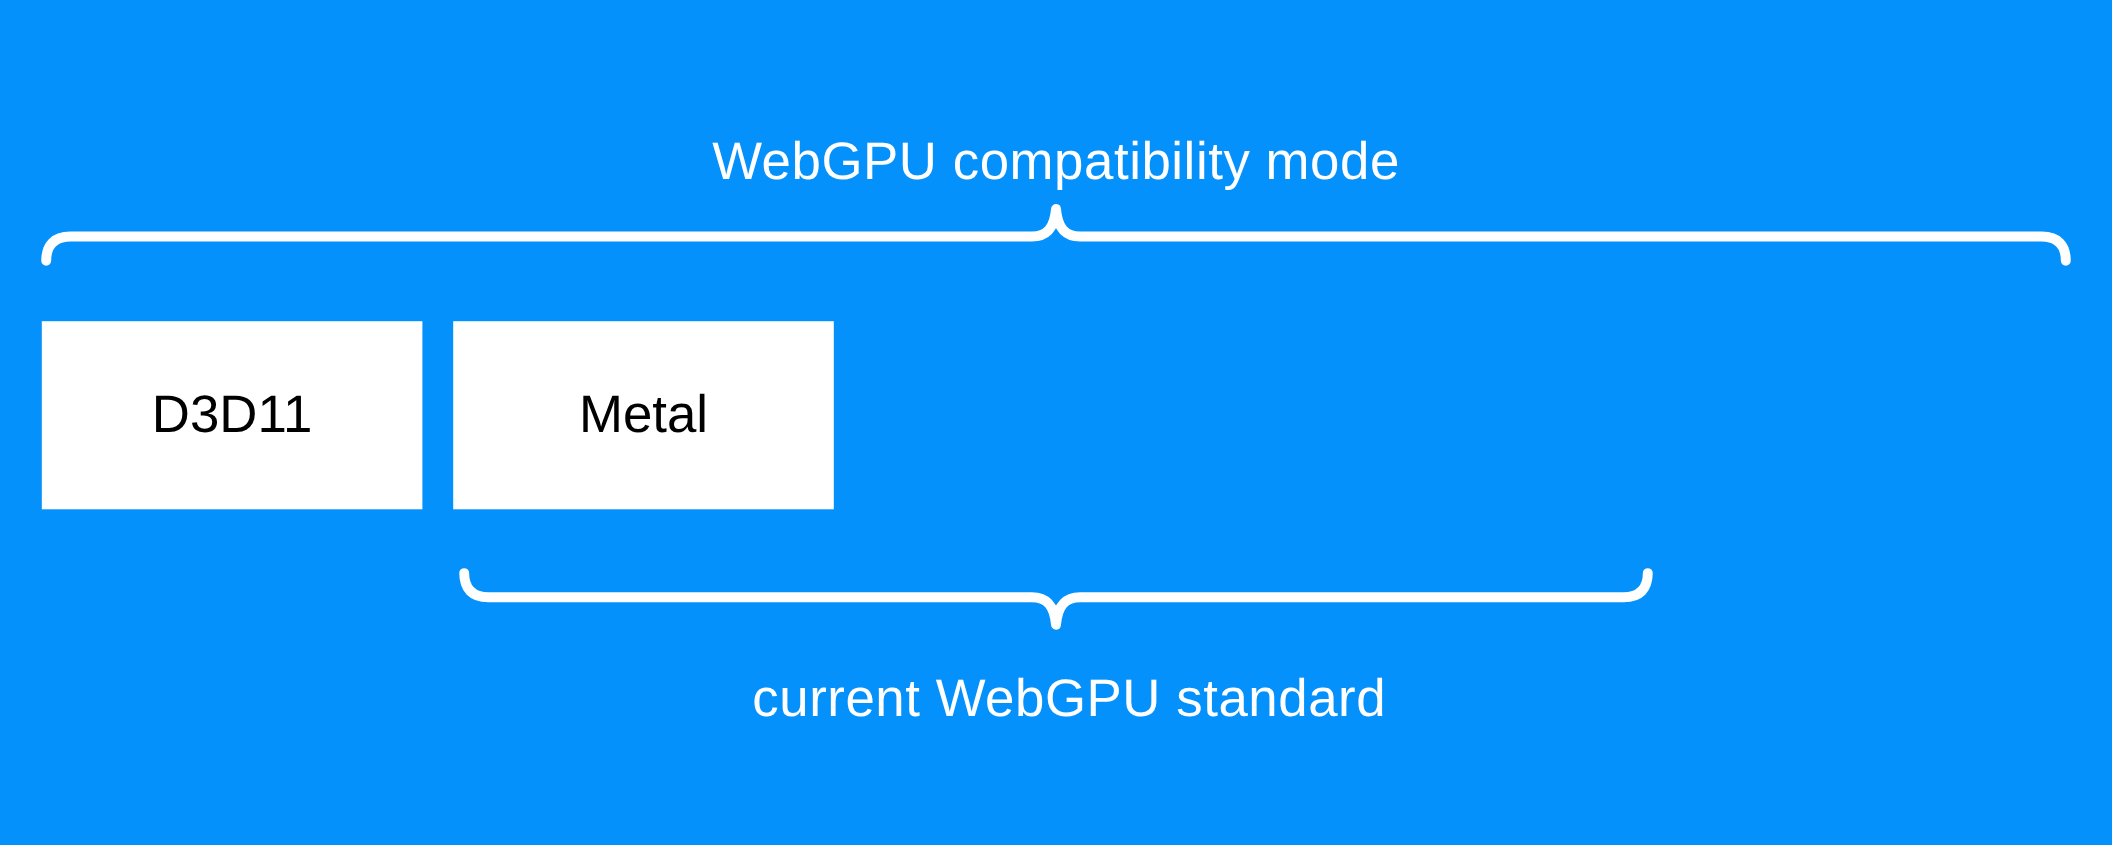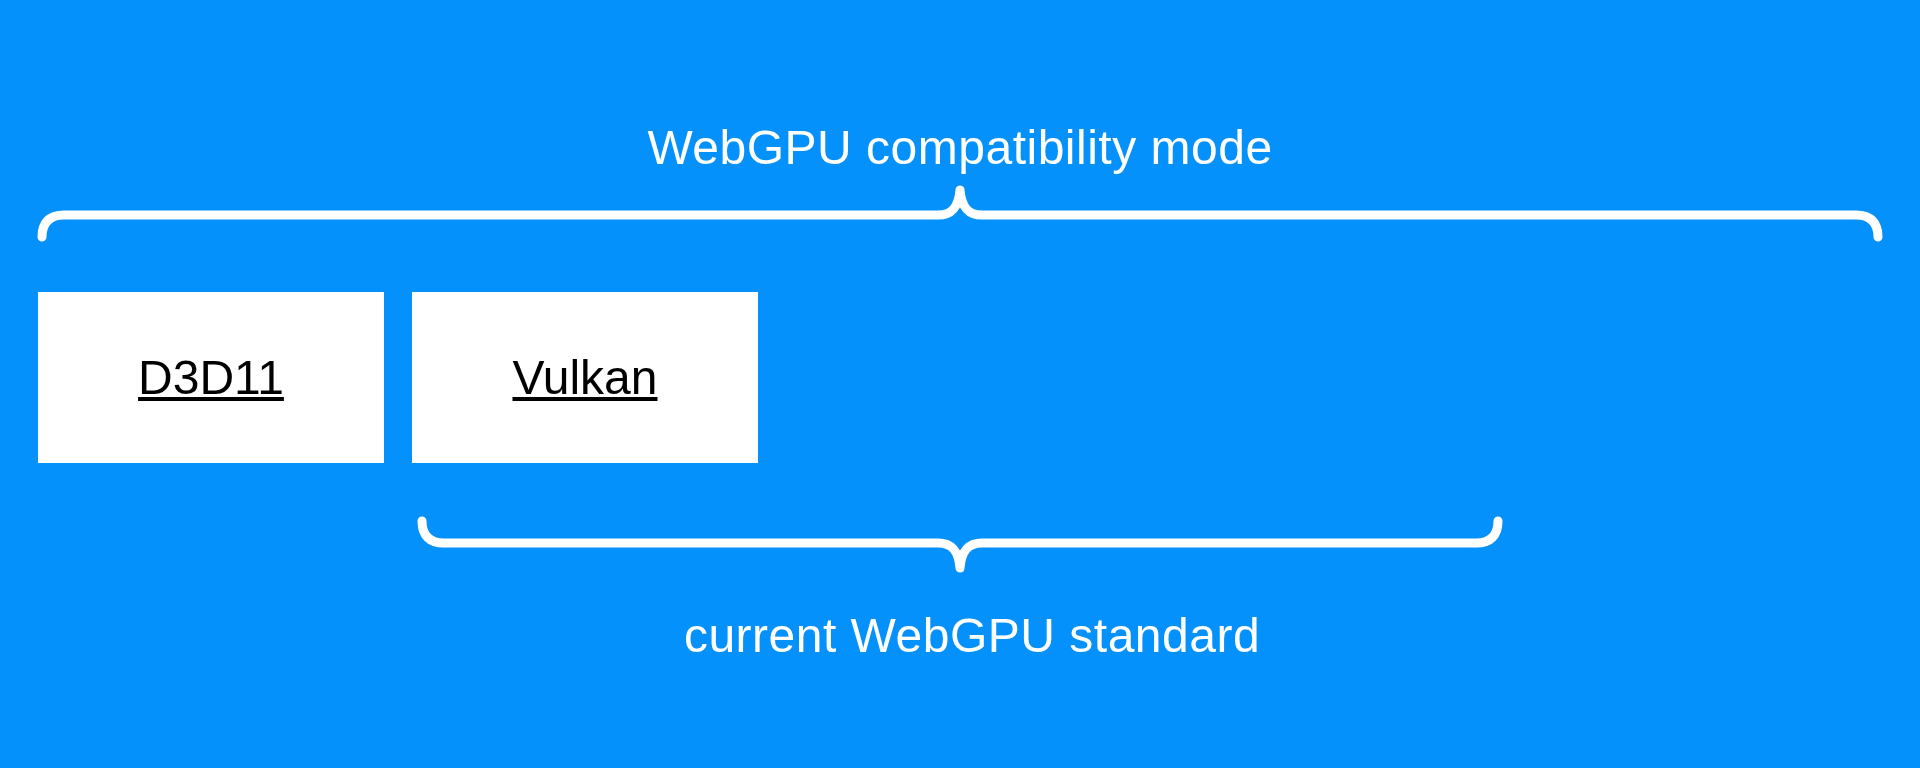--- a/index.html
+++ b/index.html
@@ -53,21 +53,20 @@
     display: flex;
     gap: 28px;
   }
   .api-box {
     width: 346px;
     height: 171px;
     background: var(--boxBg, #ffffff);
     display: flex;
     align-items: center;
     justify-content: center;
-    text-decoration: underline;
   }
   .api-box span {
     font-size: 48px;
     color: var(--boxText, #000000);
     white-space: nowrap;
   }
 </style>
 </head>
 <body>
 
@@ -90,19 +89,19 @@
              C 961.5 551 968 543 982 543
              L 1476 543
              C 1491 543 1498 535 1498 521"></path>
   </svg>
 
   <div class="api-row">
     <div class="api-box">
       <span>D3D11</span>
     </div>
     <div class="api-box">
-      <span>Vulkan</span>
+      <span>Metal</span>
     </div>
   </div>
 
   <div class="banner bottom">current WebGPU standard</div>
 
 </div>
 
 </body></html>

